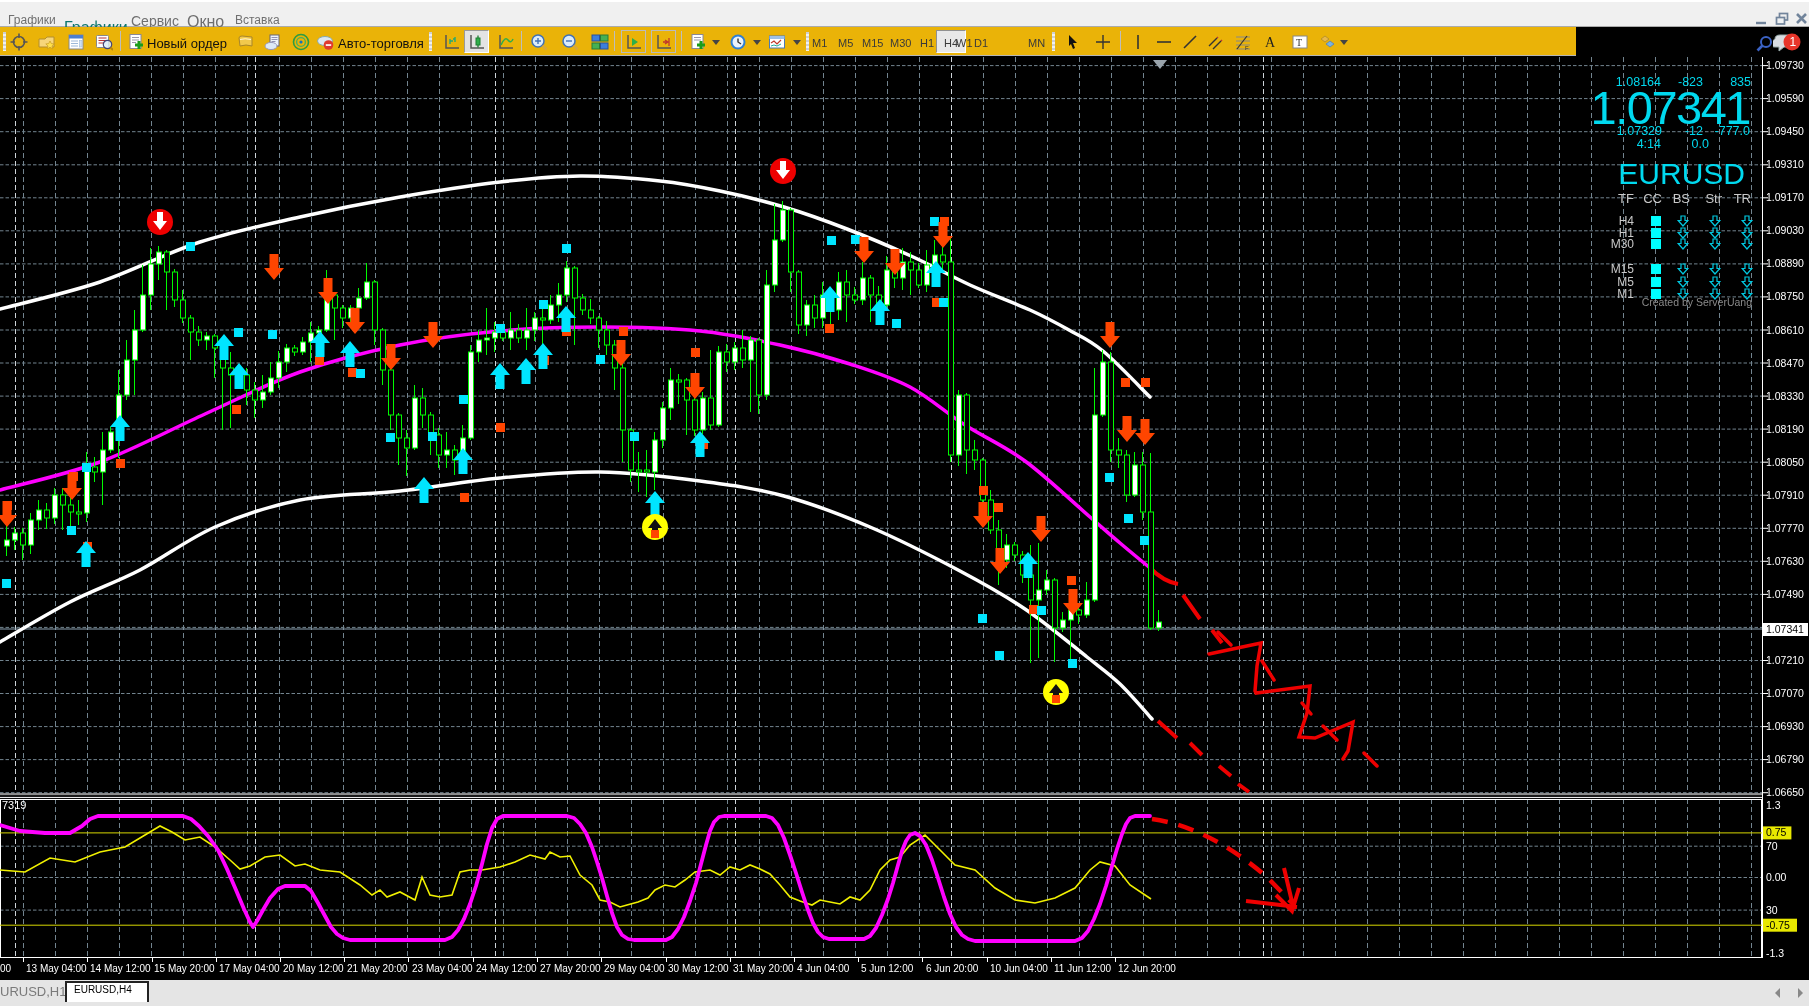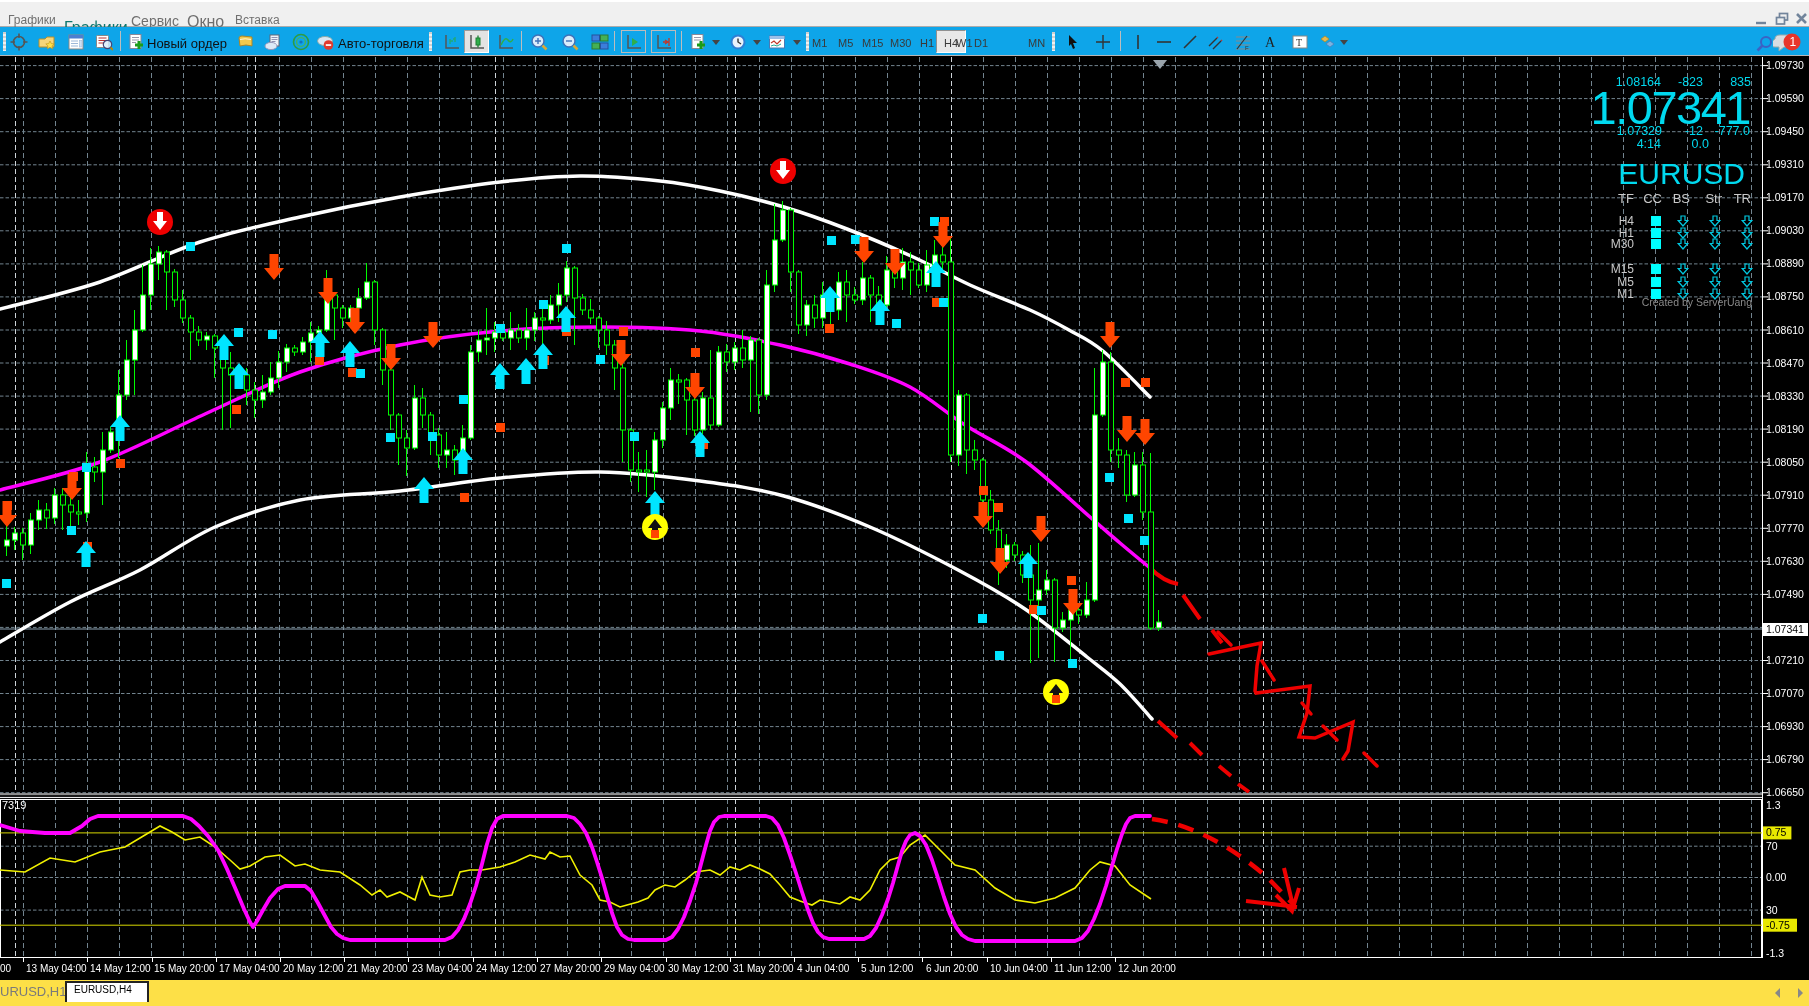--- a/index.html
+++ b/index.html
@@ -11,21 +11,21 @@
     <span style="position:absolute;left:131px;top:11px;color:#6f6f6f;font-size:14px">Сервис</span>
     <span style="position:absolute;left:187px;top:11px;color:#6f6f6f;font-size:16px">Окно</span>
     <span style="position:absolute;left:235px;top:11px;color:#6f6f6f;font-size:12px">Вставка</span>
     <svg style="position:absolute;left:1750px;top:8px" width="59" height="18" viewBox="0 0 59 18">
       <path d="M6,13 h10" stroke="#71849b" stroke-width="2.4"></path>
       <rect x="29.5" y="3.5" width="8" height="6.5" fill="none" stroke="#71849b" stroke-width="1.7"></rect>
       <rect x="26.5" y="7.5" width="8" height="6.5" fill="#eef0f2" stroke="#71849b" stroke-width="1.7"></rect>
       <path d="M47,4 l9,9 M56,4 l-9,9" stroke="#71849b" stroke-width="2.6"></path>
     </svg>
   </div>
-<div style="position:absolute;left:0;top:27px;width:1809px;height:29px;background:#0ea5e9;border-bottom:1px solid #b6b6b6">
+<div style="position:absolute;left:0;top:27px;width:1576px;height:29px;background:#eab308;border-bottom:1px solid #b6b6b6">
     <div style="position:absolute;left:3px;top:5px;width:3px;height:19px;background:repeating-linear-gradient(#cfcfcf 0 2px,#f0f0f0 2px 4px)"></div>
     <svg style="position:absolute;left:10px;top:6px" width="18" height="18" viewBox="0 0 18 18">
       <circle cx="9" cy="9" r="5.5" fill="none" stroke="#555" stroke-width="1.6"></circle>
       <path d="M9,0.5 V5 M9,13 V17.5 M0.5,9 H5 M13,9 H17.5" stroke="#555" stroke-width="1.6"></path>
     </svg>
     <svg style="position:absolute;left:38px;top:6px" width="18" height="18" viewBox="0 0 18 18">
       <path d="M1,6 L7,6 L9,4 L16,4 L16,14 L1,14 z" fill="#f7d67a" stroke="#b38e2f"></path>
       <path d="M12,8 l1.3,2.6 2.9,.3 -2.2,2 .6,2.9 -2.6,-1.5 -2.6,1.5 .6,-2.9 -2.2,-2 2.9,-.3 z" fill="#ffe14d" stroke="#c79a1e" stroke-width=".7"></path>
     </svg>
     <svg style="position:absolute;left:67px;top:6px" width="18" height="18" viewBox="0 0 18 18">
@@ -559,20 +559,20 @@
 <path d="M1713,277 h4 v4.5 h2.8 l-4.8,5.5 l-4.8,-5.5 h2.8 z" fill="none" stroke="#00c8e0" stroke-width="1.2"></path>
 <path d="M1745,277 h4 v4.5 h2.8 l-4.8,5.5 l-4.8,-5.5 h2.8 z" fill="none" stroke="#00c8e0" stroke-width="1.2"></path>
 <text x="1634" y="298" fill="#c9c9c9" font-size="12" font-family="Liberation Sans" text-anchor="end">M1</text>
 <rect x="1651" y="289" width="10" height="10" fill="#00ffff"></rect>
 <path d="M1681,289 h4 v4.5 h2.8 l-4.8,5.5 l-4.8,-5.5 h2.8 z" fill="none" stroke="#00c8e0" stroke-width="1.2"></path>
 <path d="M1713,289 h4 v4.5 h2.8 l-4.8,5.5 l-4.8,-5.5 h2.8 z" fill="none" stroke="#00c8e0" stroke-width="1.2"></path>
 <path d="M1745,289 h4 v4.5 h2.8 l-4.8,5.5 l-4.8,-5.5 h2.8 z" fill="none" stroke="#00c8e0" stroke-width="1.2"></path>
 <text x="1752" y="306" fill="#8a8a8a" font-size="10.5" font-family="Liberation Sans" text-anchor="end">Created by ServerUang</text>
 <path d="M1153,60 h14 l-7,9 z" fill="#9aa4ac"></path>
 </svg>
-<div style="position:absolute;left:0;top:980px;width:1809px;height:26px;background:#fde047">
+<div style="position:absolute;left:0;top:980px;width:1809px;height:26px;background:#e5e5e5">
 <span style="position:absolute;left:0px;top:4px;color:#7a7a7a;font-size:13px">URUSD,H1</span>
 <div style="position:absolute;left:65px;top:1px;width:84px;height:21px;background:#fff;border:2px solid #222;border-bottom:none"></div>
 <span style="position:absolute;left:74px;top:4px;color:#000;font-size:10px">EURUSD,H4</span>
 <svg style="position:absolute;left:1774px;top:7px" width="30" height="12" viewBox="0 0 30 12">
       <path d="M6,1 L1,6 L6,11 z" fill="#888"></path>
       <path d="M24,1 L29,6 L24,11 z" fill="#888"></path>
     </svg>
 </div>
 </body></html>

